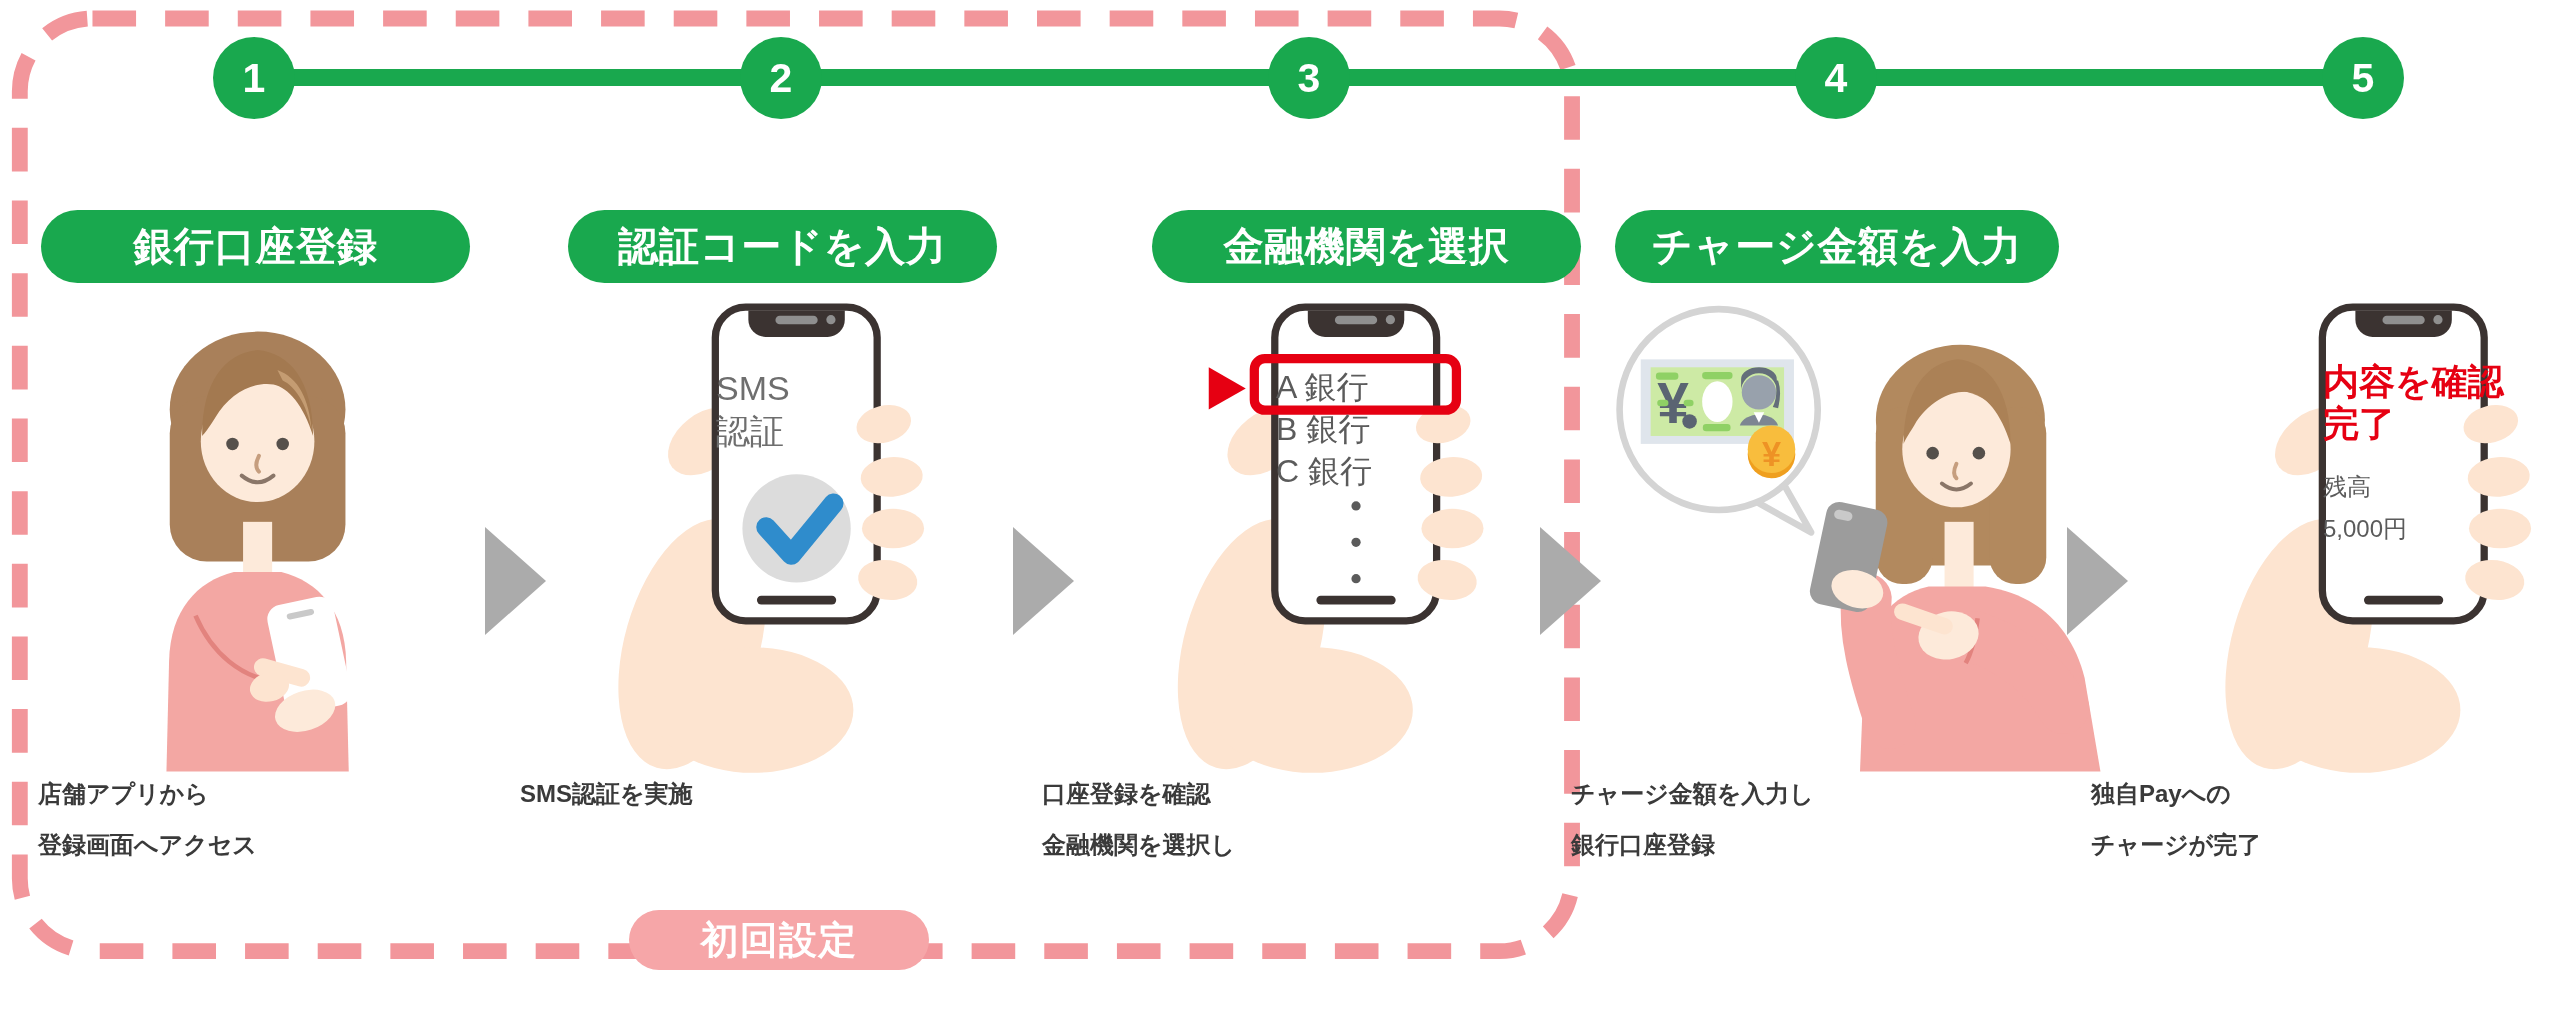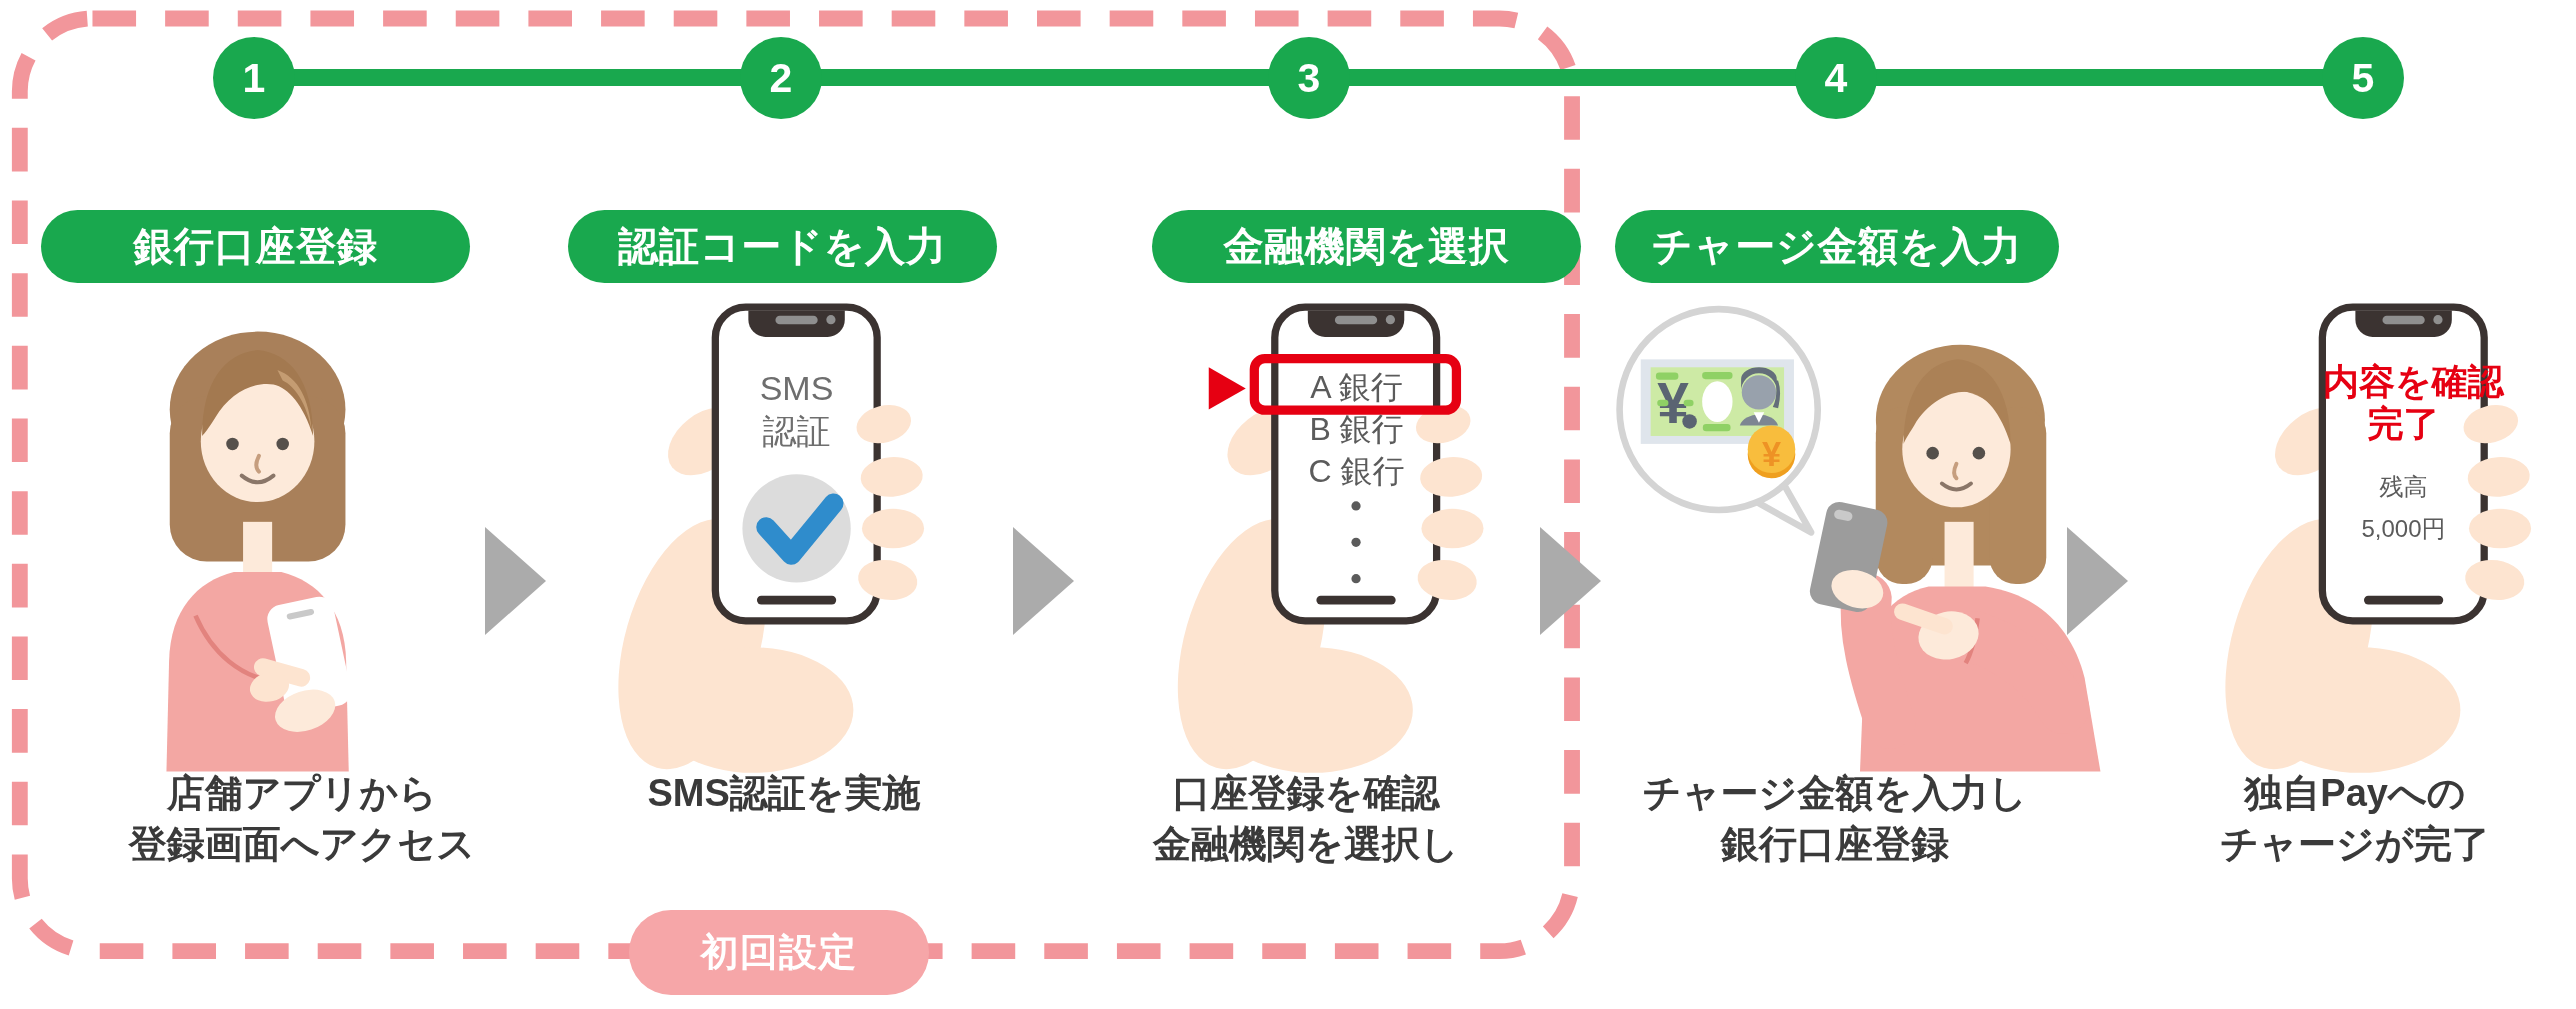--- a/index.html
+++ b/index.html
@@ -11,25 +11,25 @@
   body{font-family:"Liberation Sans","DejaVu Sans",sans-serif;}
   .stage{position:relative;width:2576px;height:1010px;background:#fff;overflow:hidden;}
   .art{position:absolute;left:0;top:0;}
   .connector{position:absolute;left:254px;top:69px;width:2108px;height:17px;background:var(--green);}
   .stepnum{position:absolute;top:37px;width:82px;height:82px;border-radius:50%;background:var(--green);
     color:#fff;font-size:41px;font-weight:700;display:flex;align-items:center;justify-content:center;}
   .pill{position:absolute;top:175px;height:73px;border-radius:37px;background:var(--green);color:#fff;
     font-size:40px;font-weight:700;display:flex;align-items:center;justify-content:center;letter-spacing:0.7px;white-space:nowrap;margin-top:35px;}
   .arrow{position:absolute;top:527px;width:0;height:0;border-top:54px solid transparent;
     border-bottom:54px solid transparent;border-left:61px solid var(--arrow);}
-  .caption{position:absolute;top:768px;width:528px;text-align:center;color:var(--text);
-    font-size:38px;font-weight:700;line-height:51px;white-space:nowrap;}
-  .badge{position:absolute;left:629px;top:910px;width:300px;height:85px;border-radius:42px;background:var(--badge);
+  .caption{position:absolute;top:768px;width:528px;text-align:left;color:var(--text);
+    font-size:24px;font-weight:700;line-height:51px;white-space:nowrap;}
+  .badge{position:absolute;left:629px;top:910px;width:300px;height:60px;border-radius:42px;background:var(--badge);
     color:#fff;font-size:38px;font-weight:700;display:flex;align-items:center;justify-content:center;letter-spacing:1.3px;}
-  .screen-text{position:absolute;text-align:center;white-space:nowrap;}
+  .screen-text{position:absolute;text-align:left;white-space:nowrap;}
   .sms{left:716px;top:367px;width:161px;font-size:34px;color:#6e6e6e;line-height:43px;}
   .banks{left:1276px;top:366px;width:161px;font-size:32px;color:#5b5b5b;line-height:42px;}
   .charge-red{left:2323px;top:361px;width:161px;font-size:36px;font-weight:700;color:var(--red);line-height:42px;}
   .charge-gray{left:2323px;top:466px;width:161px;font-size:24px;color:#5b5b5b;line-height:42px;}
 </style>
 </head>
 <body>
 
 <div class="stage">
 

